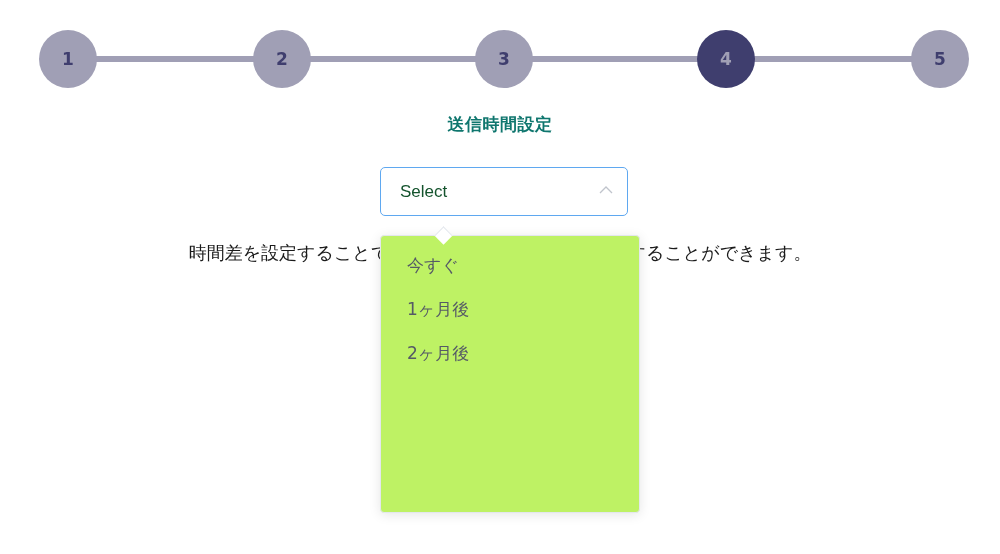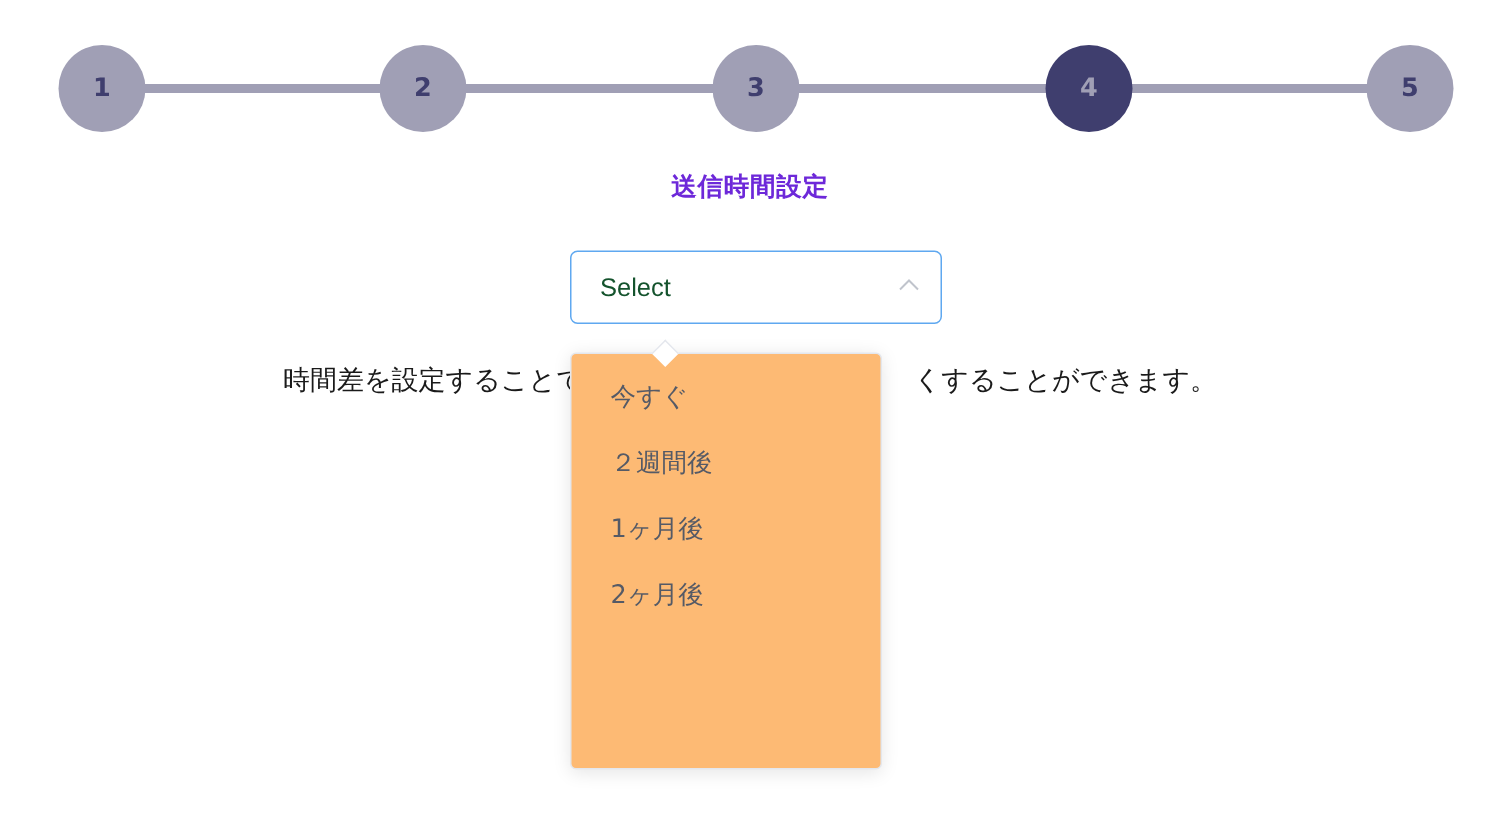--- a/index.html
+++ b/index.html
@@ -47,21 +47,21 @@
   }
   
   .title {
     position: absolute;
     top: 113px;
     left: 0;
     width: 1000px;
     text-align: center;
     font-size: 17px;
     font-weight: bold;
-    color: #6d28d9;
+    color: #0f766e;
     letter-spacing: 0.5px;
   }
   
   .select {
     position: absolute;
     left: 380px;
     top: 167px;
     width: 246px;
     height: 47px;
     border: 1.5px solid #5fa8f0;
@@ -94,23 +94,23 @@
     text-align: center;
     font-size: 18px;
     color: #1a1a1a;
     white-space: nowrap;
   }
   
   .dropdown {
     position: absolute;
     left: 380px;
     top: 235px;
-    width: 208px;
+    width: 260px;
     height: 278px;
-    background: #fdba74;
+    background: #bef264;
     border: 1px solid #e4e7ed;
     border-radius: 4px;
     box-shadow: 0 2px 12px rgba(0,0,0,0.10);
     box-sizing: border-box;
   }
   .dropdown-arrow {
     position: absolute;
     top: -7px;
     left: 56px;
     width: 12px;
@@ -159,19 +159,18 @@
   </div>
 
   <div class="description">
     <span>時間差を設定することで</span><span style="display:inline-block;width:220px;"></span><span>くすることができます。</span>
   </div>
 
   <div class="dropdown">
     <div class="dropdown-arrow"></div>
     <ul class="dropdown-list">
       <li class="dropdown-item">今すぐ</li>
-      <li class="dropdown-item">２週間後</li>
       <li class="dropdown-item">1ヶ月後</li>
       <li class="dropdown-item">2ヶ月後</li>
     </ul>
   </div>
 
 </div>
 
 </body></html>

